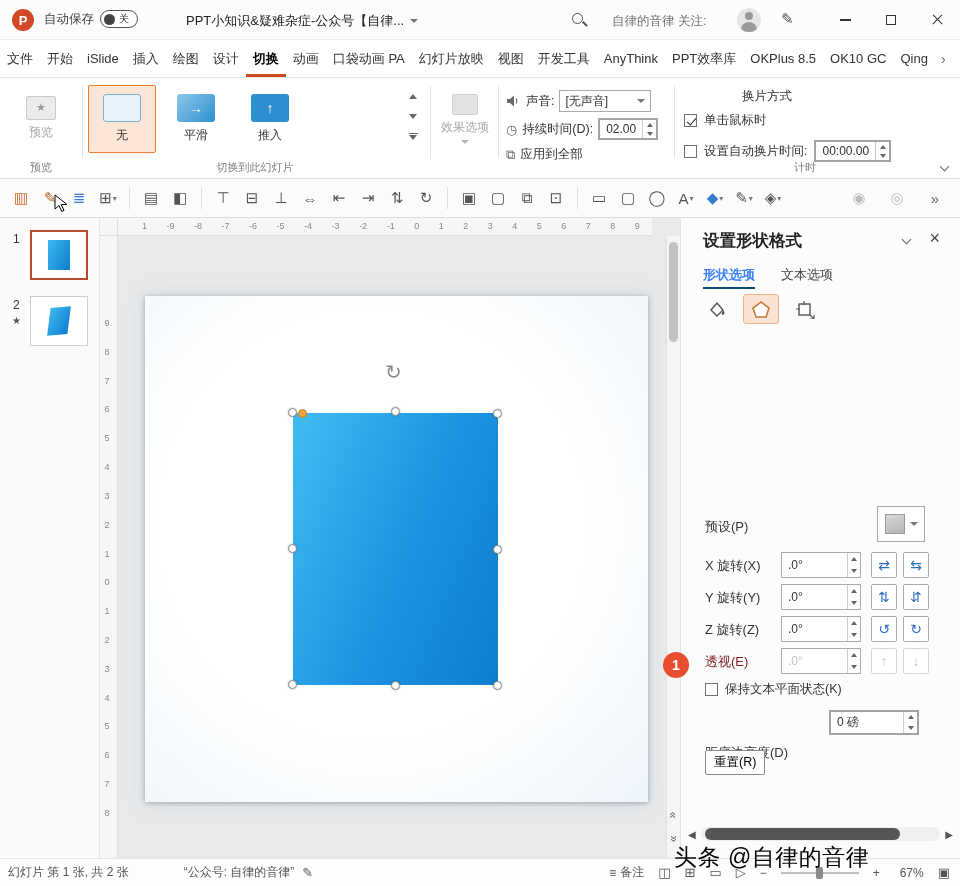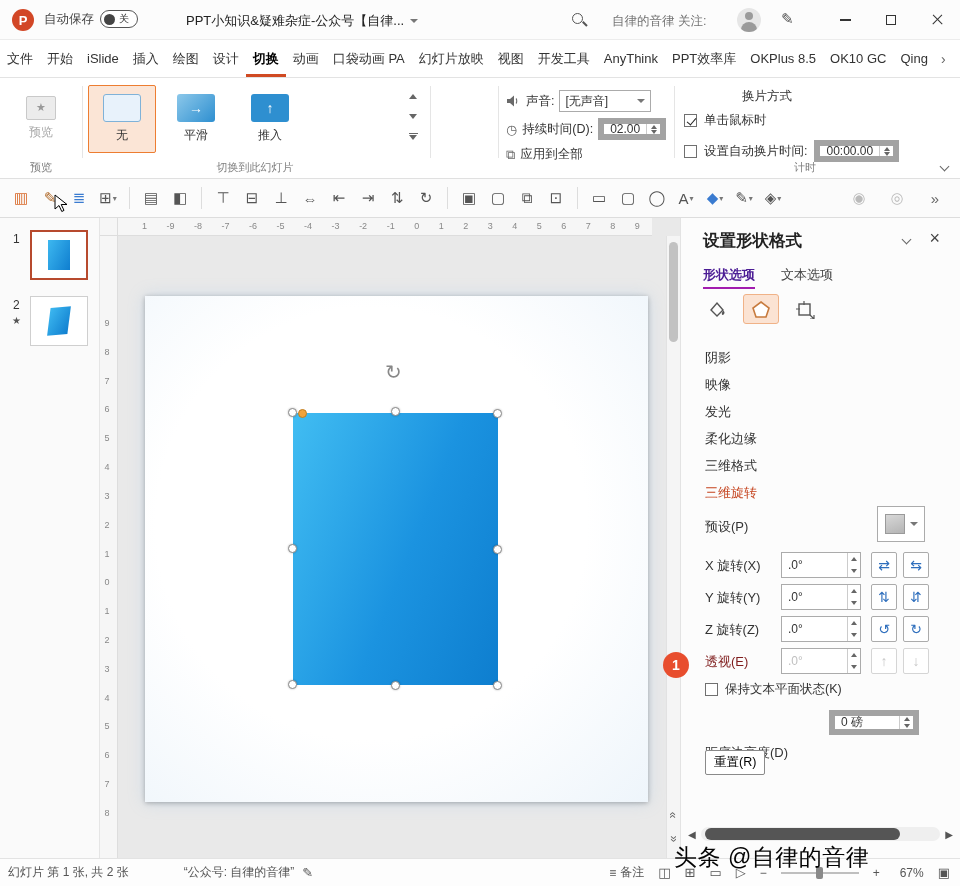--- a/index.html
+++ b/index.html
@@ -59,21 +59,21 @@
   .tri-fade i { display:block; width:20px; height:13px; background:#7db8dd; }
   .tri-push { background:#2e8fd0; color:#fff; font-size:14px; font-weight:bold; }
   .ga { position:absolute; left:404px; width:18px; height:17px; display:flex; align-items:center; justify-content:center; cursor:pointer; }
   .tri-up { width:0; height:0; border-left:4px solid transparent; border-right:4px solid transparent; border-bottom:5px solid #666; }
   .tri-down { width:0; height:0; border-left:4px solid transparent; border-right:4px solid transparent; border-top:5px solid #666; }
   .ga-more { flex-direction:column; gap:1px; }
   .ga-bar { width:9px; height:1.5px; background:#666; }
 
   .snd-row { position:absolute; left:506px; display:flex; align-items:center; gap:5px; font-size:12.5px; color:#333; }
   .combo { display:inline-flex; align-items:center; justify-content:space-between; width:92px; height:22px; border:1px solid #ababab; background:#fff; padding:0 5px; font-size:12px; cursor:pointer; }
-  .spinbox { display:inline-flex; align-items:stretch; border:6px solid #a3a3a3; background:#fff; height:22px; }
+  .spinbox { display:inline-flex; align-items:stretch; border:2px solid #a3a3a3; background:#fff; height:22px; }
   .spin-val { padding:0 6px; font-size:12px; display:flex; align-items:center; }
   .spin { display:flex; flex-direction:column; width:14px; border-left:1px solid #ccc; }
   .su,.sd { flex:1; display:flex; align-items:center; justify-content:center; cursor:pointer; }
   .su::after { content:""; border-left:3px solid transparent; border-right:3px solid transparent; border-bottom:4px solid #666; }
   .sd::after { content:""; border-left:3px solid transparent; border-right:3px solid transparent; border-top:4px solid #666; }
   .rb-icon { font-size:13px; color:#6a6a6a; }
   .spk { display:block; }
 
   .tm-header { position:absolute; left:742px; top:10px; font-size:12.5px; color:#333; }
   .tm-row { position:absolute; left:684px; display:flex; align-items:center; gap:7px; font-size:12.5px; color:#333; }
@@ -118,21 +118,21 @@
   .dbl-up { bottom:36px; transform:rotate(90deg); }
   .dbl-down { bottom:12px; transform:rotate(-90deg); }
 
   
   .fmt-panel { position:absolute; left:680px; top:218px; width:280px; height:640px; background:#fcfcfc; border-left:1px solid #e3e3e3; }
   .fp-title { position:absolute; left:22px; top:12px; font-size:16.5px; font-weight:600; color:#222; }
   .fp-collapse { position:absolute; right:50px; top:18px; cursor:pointer; }
   .fp-close { position:absolute; right:20px; top:10px; font-size:18px; color:#444; cursor:pointer; }
   .fp-tabs { position:absolute; left:22px; top:48px; display:flex; gap:26px; font-size:13px; color:#444; }
   .fp-tab { cursor:pointer; padding-bottom:3px; }
-  .fp-tab.active { color:#4c1d95; font-weight:bold; border-bottom:2px solid #a21caf; }
+  .fp-tab.active { color:#3b82f6; font-weight:bold; border-bottom:2px solid #0c4a6e; }
   .fp-icons { position:absolute; left:18px; top:76px; display:flex; gap:8px; }
   .fpi { width:36px; height:30px; display:flex; align-items:center; justify-content:center; border:1px solid transparent; border-radius:3px; cursor:pointer; }
   .fpi.selected { background:#fbe3d3; border-color:#f0b287; }
   .fp-sections { position:absolute; left:24px; top:126px; }
   .fp-section { height:27px; line-height:27px; font-size:13px; color:#333; cursor:pointer; }
   .fp-section.active { color:#c5441f; }
   .fp-label { font-size:13px; color:#333; }
   .preset-label { position:absolute; left:24px; top:300px; }
   .preset-dd { position:absolute; left:196px; top:288px; width:48px; height:36px; border:1px solid #ababab; background:#fff; display:flex; align-items:center; justify-content:center; gap:5px; cursor:pointer; }
   .swatch { width:20px; height:20px; background:linear-gradient(160deg,#d8d8d8,#b4b4b4); border:1px solid #9a9a9a; }
@@ -265,20 +265,25 @@
     <span class="ga" style="top:30px">
         <span class="tri-down"></span>
       </span>
     <span class="ga ga-more" style="top:50px">
         <span class="ga-bar"></span>
         <span class="tri-down"></span>
       </span>
     <div class="group-label" style="left:88px; width:334px;">切换到此幻灯片</div>
     <div class="v-div" style="left:430px"></div>
 
+    <div class="big-btn disabled" style="left:436px; top:8px; width:58px; height:66px;">
+      <span class="fx-icon"></span>
+      <span class="bb-label">效果选项</span>
+      <span class="caret-tri" style="border-top-color:#b5b5b5"></span>
+    </div>
     <div class="v-div" style="left:498px"></div>
 
     <div class="snd-row" style="top:12px">
       <svg class="spk" width="15" height="14" viewBox="0 0 15 14">
           <path d="M1 5h3l4-3.5v11L4 9H1z" fill="#6a6a6a"></path>
           <path d="M10 4.5c1 1 1 4 0 5" stroke="#6a6a6a" fill="none" stroke-width="1.1"></path>
         </svg>
       <span>声音:</span>
       <span class="combo">
         <span>[无声音]</span>
@@ -529,28 +534,20 @@
             <polygon points="10,2 18,8 15,17 5,17 2,8" fill="#fff" stroke="#c77b3e" stroke-width="1.6"></polygon>
           </svg>
       </span>
       <span class="fpi">
         <svg width="20" height="19" viewBox="0 0 20 19">
             <rect x="4" y="4" width="11" height="11" fill="none" stroke="#555" stroke-width="1.4"></rect>
             <path d="M1 9h4M9 1v4M15 15l4 4M19 15v4h-4" stroke="#555" stroke-width="1.2" fill="none"></path>
           </svg>
       </span>
     </div>
-    <div class="fp-sections">
-        <div class="fp-section">阴影</div>
-        <div class="fp-section">映像</div>
-        <div class="fp-section">发光</div>
-        <div class="fp-section">柔化边缘</div>
-        <div class="fp-section">三维格式</div>
-        <div class="fp-section active">三维旋转</div>
-      </div>
 
     <span class="fp-label preset-label">预设(P)</span>
     <span class="preset-dd">
       <span class="swatch"></span>
       <span class="caret-tri"></span>
     </span>
 
     <div class="rot-row" style="top:334px">
       <span class="rr-label">X 旋转(X)</span>
       <span class="rr-input">

